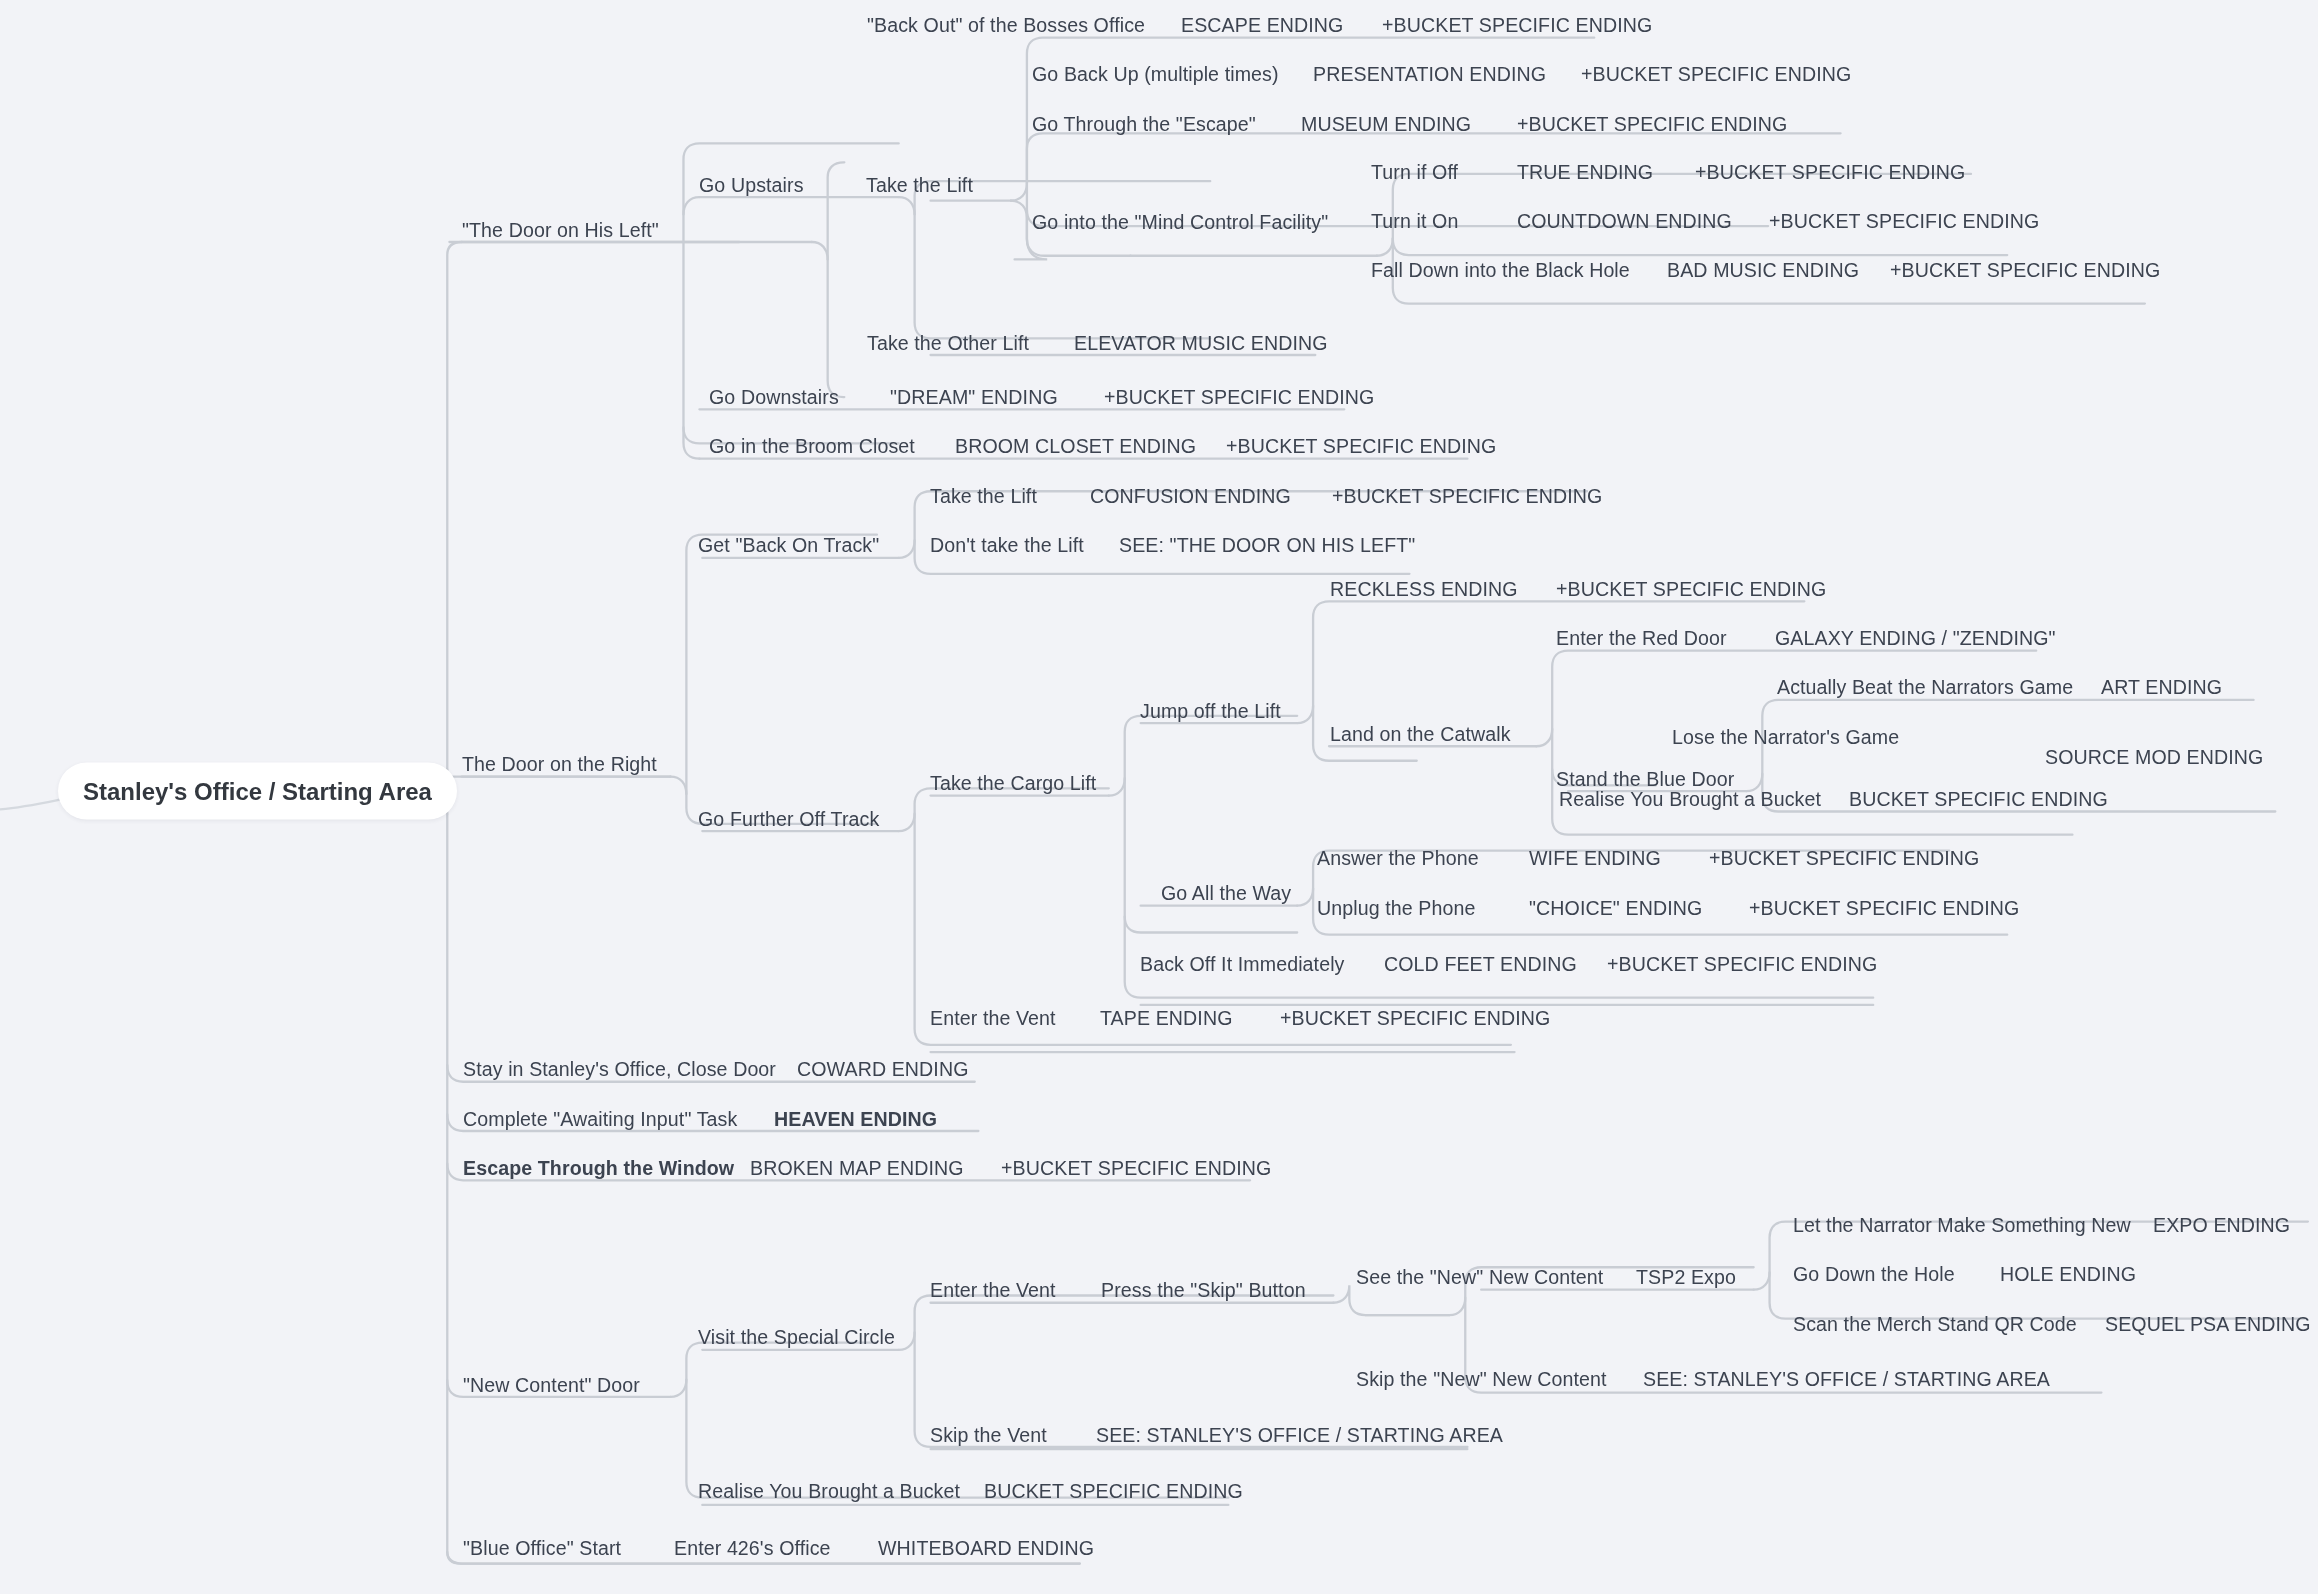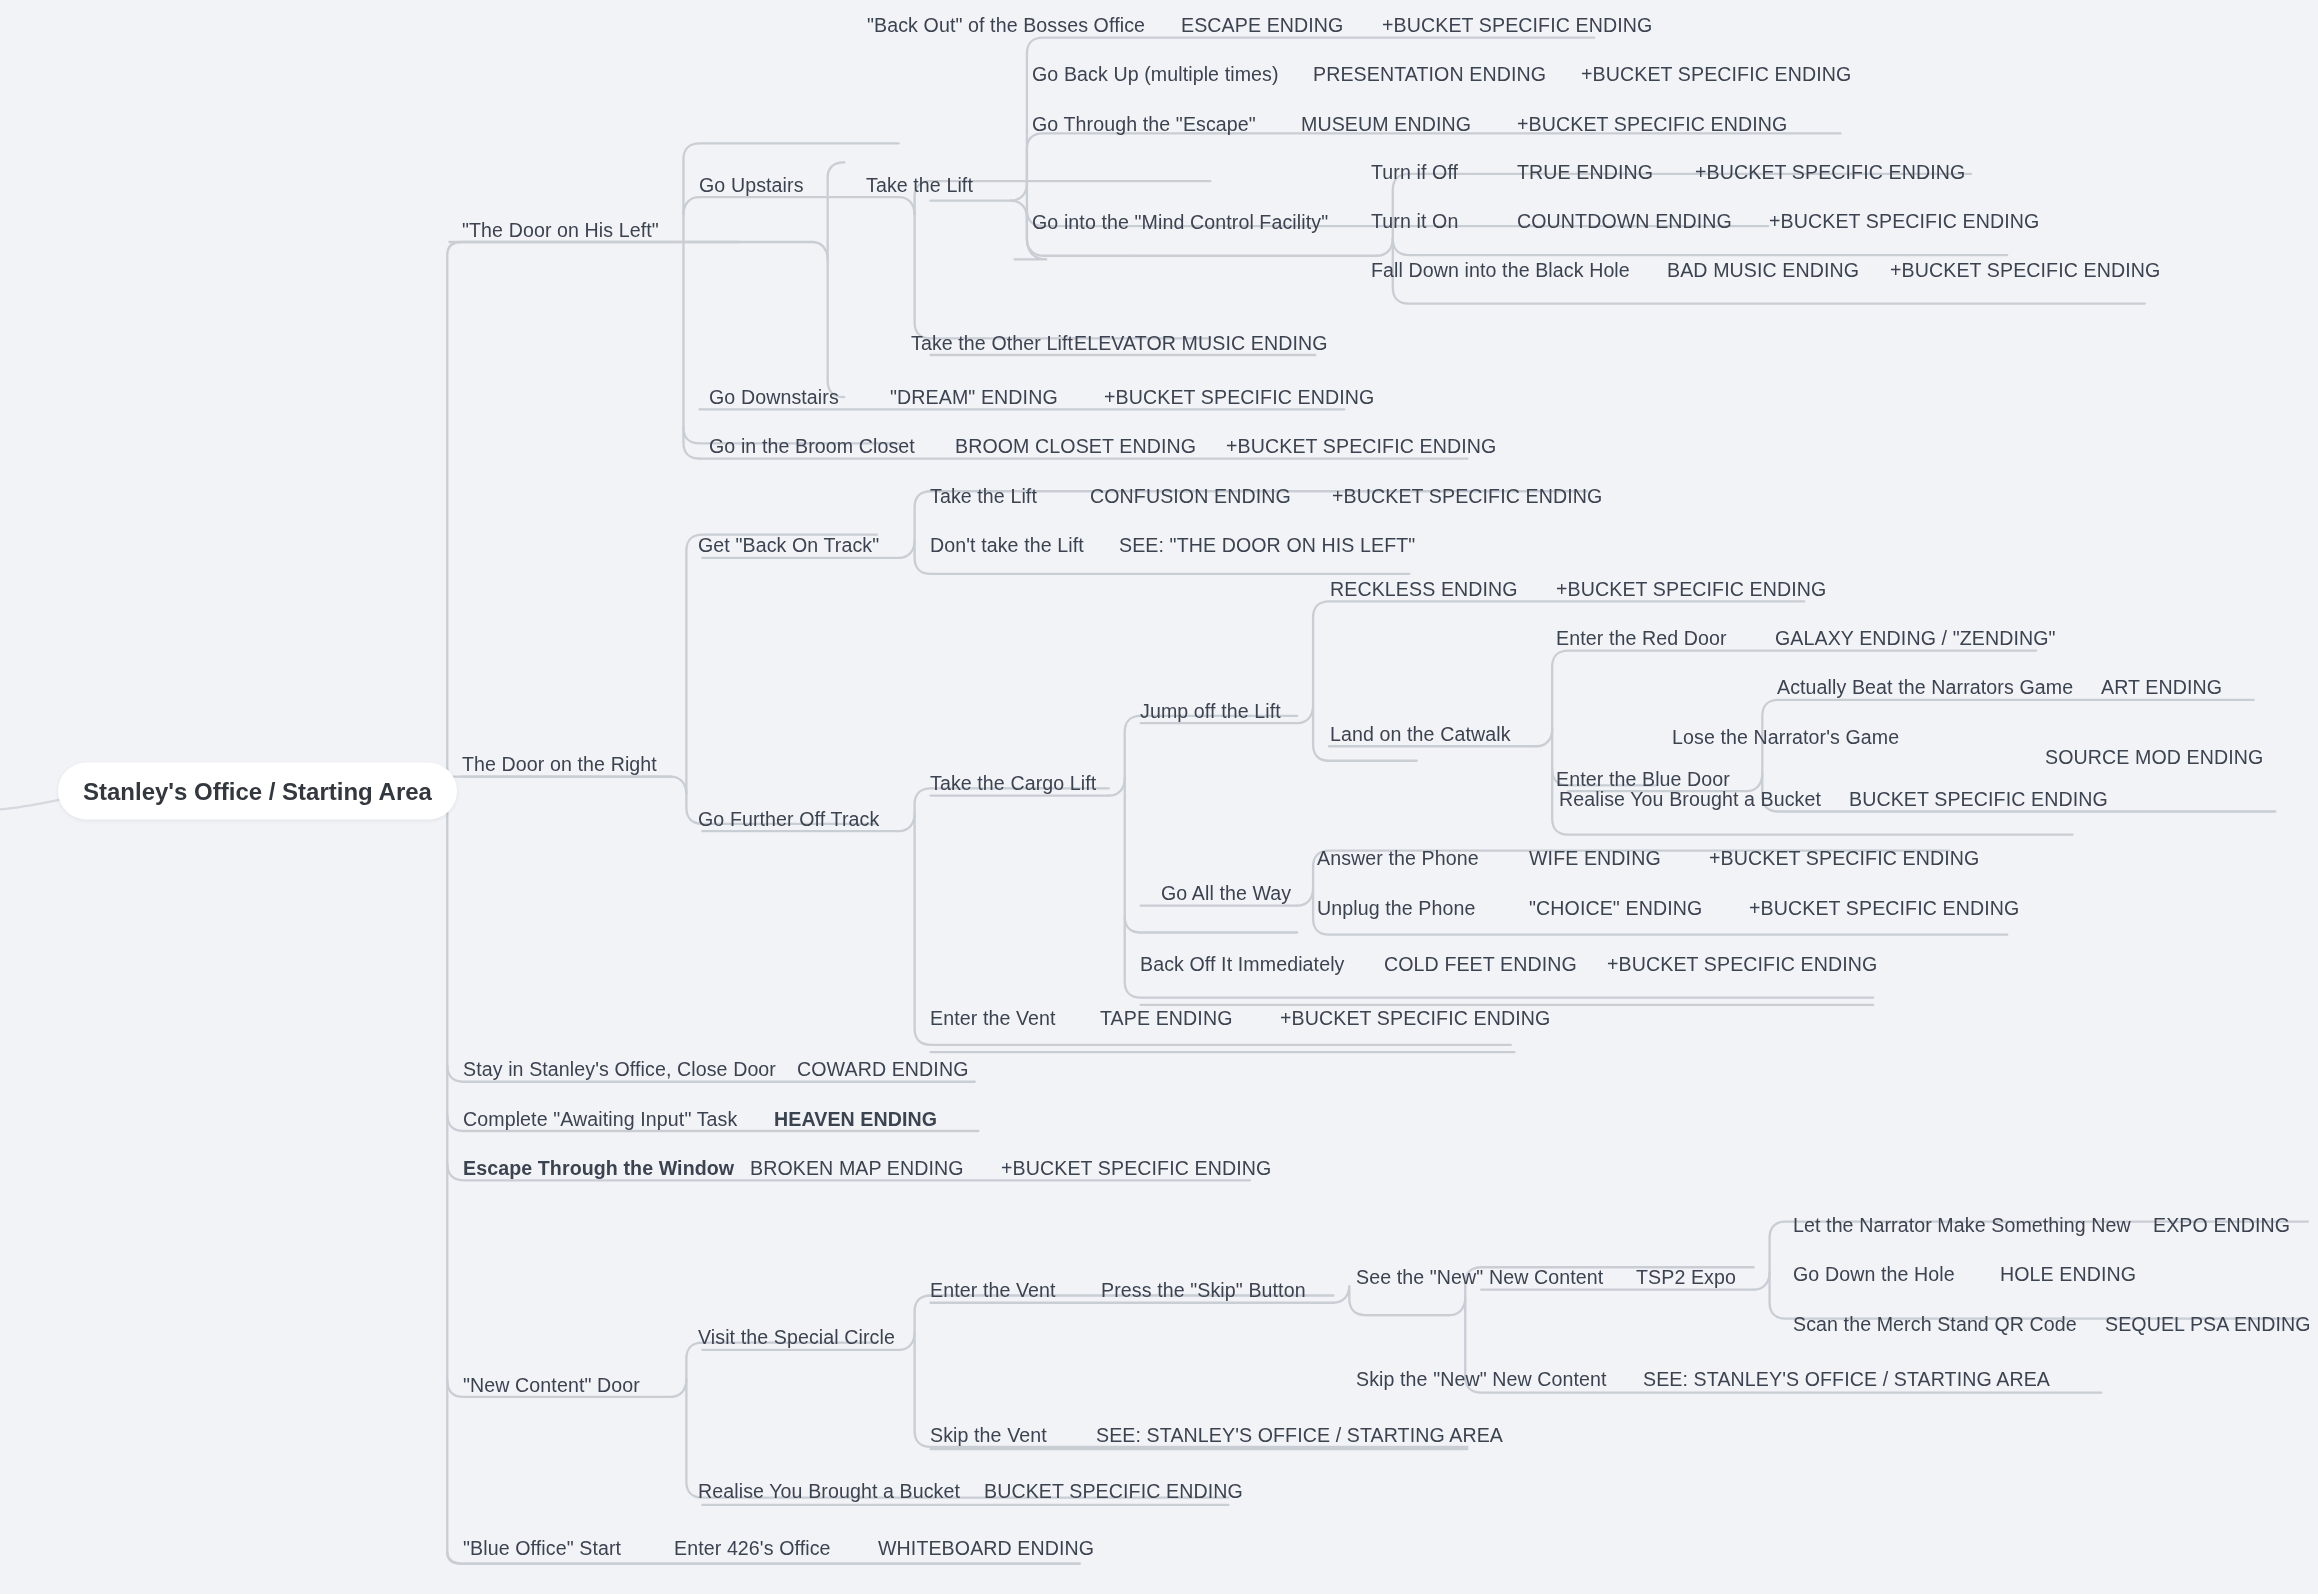--- a/index.html
+++ b/index.html
@@ -182,21 +182,21 @@
 <div class="nodelabel ending" style="left:1695px;top:183px;">+BUCKET SPECIFIC ENDING</div>
 
 <div class="nodelabel" style="left:1371px;top:232px;">Turn it On</div>
 <div class="nodelabel ending" style="left:1517px;top:232px;">COUNTDOWN ENDING</div>
 <div class="nodelabel ending" style="left:1769px;top:232px;">+BUCKET SPECIFIC ENDING</div>
 
 <div class="nodelabel" style="left:1371px;top:281px;">Fall Down into the Black Hole</div>
 <div class="nodelabel ending" style="left:1667px;top:281px;">BAD MUSIC ENDING</div>
 <div class="nodelabel ending" style="left:1890px;top:281px;">+BUCKET SPECIFIC ENDING</div>
 
-<div class="nodelabel" style="left:911px;top:354px;text-align:right;">Take the Other Lift</div>
+<div class="nodelabel" style="left:867px;top:354px;text-align:right;">Take the Other Lift</div>
 <div class="nodelabel ending" style="left:1074px;top:354px;">ELEVATOR MUSIC ENDING</div>
 
 <div class="nodelabel" style="left:709px;top:408px;">Go Downstairs</div>
 <div class="nodelabel ending" style="left:890px;top:408px;">"DREAM" ENDING</div>
 <div class="nodelabel ending" style="left:1104px;top:408px;">+BUCKET SPECIFIC ENDING</div>
 
 <div class="nodelabel" style="left:709px;top:457px;">Go in the Broom Closet</div>
 <div class="nodelabel ending" style="left:955px;top:457px;">BROOM CLOSET ENDING</div>
 <div class="nodelabel ending" style="left:1226px;top:457px;">+BUCKET SPECIFIC ENDING</div>
 
@@ -212,21 +212,21 @@
 <div class="nodelabel" style="left:930px;top:794px;">Take the Cargo Lift</div>
 
 <div class="nodelabel" style="left:1140px;top:722px;">Jump off the Lift</div>
 <div class="nodelabel ending" style="left:1330px;top:600px;">RECKLESS ENDING</div>
 <div class="nodelabel ending" style="left:1556px;top:600px;">+BUCKET SPECIFIC ENDING</div>
 
 <div class="nodelabel" style="left:1330px;top:745px;">Land on the Catwalk</div>
 <div class="nodelabel" style="left:1556px;top:649px;">Enter the Red Door</div>
 <div class="nodelabel ending" style="left:1775px;top:649px;">GALAXY ENDING / "ZENDING"</div>
 
-<div class="nodelabel" style="left:1556px;top:790px;">Enter the Blue Door</div>
+<div class="nodelabel" style="left:1556px;top:790px;">Stand the Blue Door</div>
 <div class="nodelabel" style="left:1777px;top:698px;">Actually Beat the Narrators Game</div>
 <div class="nodelabel ending" style="left:2101px;top:698px;">ART ENDING</div>
 <div class="nodelabel" style="left:1672px;top:748px;">Lose the Narrator's Game</div>
 <div class="nodelabel ending" style="left:2045px;top:748px;margin-top:20px;">SOURCE MOD ENDING</div>
 
 <div class="nodelabel" style="left:1559px;top:810px;">Realise You Brought a Bucket</div>
 <div class="nodelabel ending" style="left:1849px;top:810px;">BUCKET SPECIFIC ENDING</div>
 
 <div class="nodelabel" style="left:1140px;top:904px;margin-left:21px;">Go All the Way</div>
 <div class="nodelabel" style="left:1317px;top:869px;">Answer the Phone</div>

